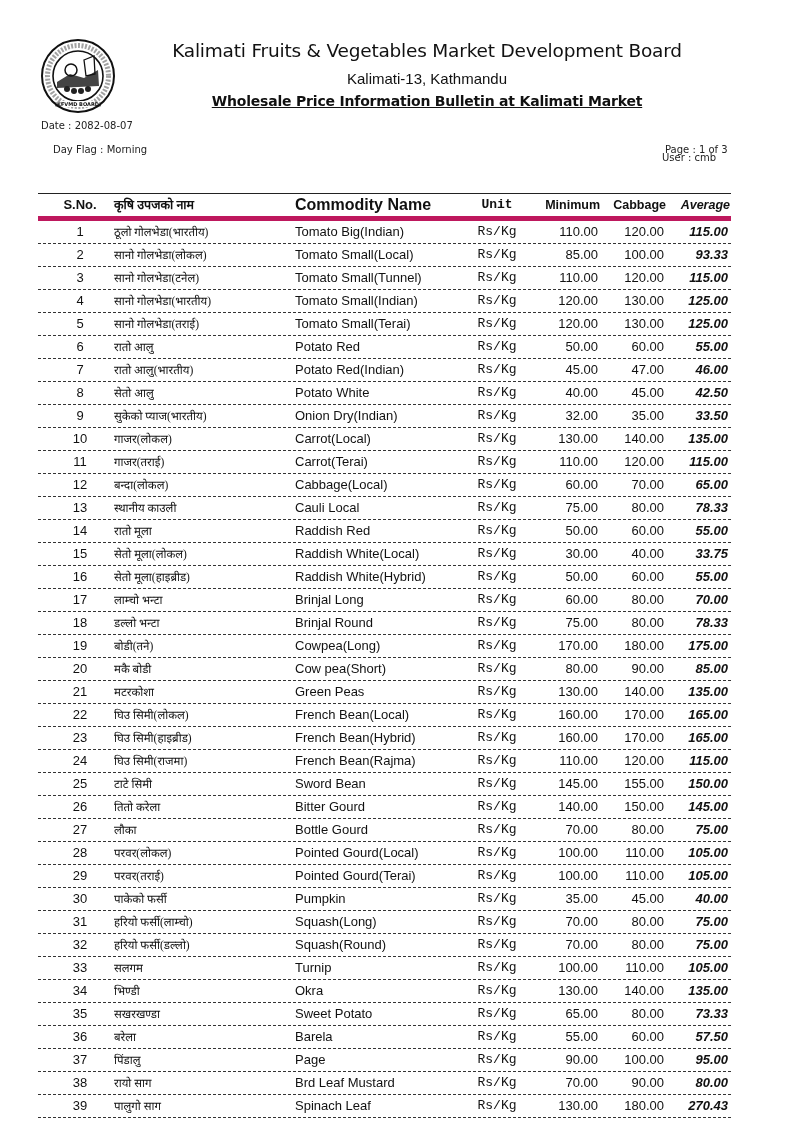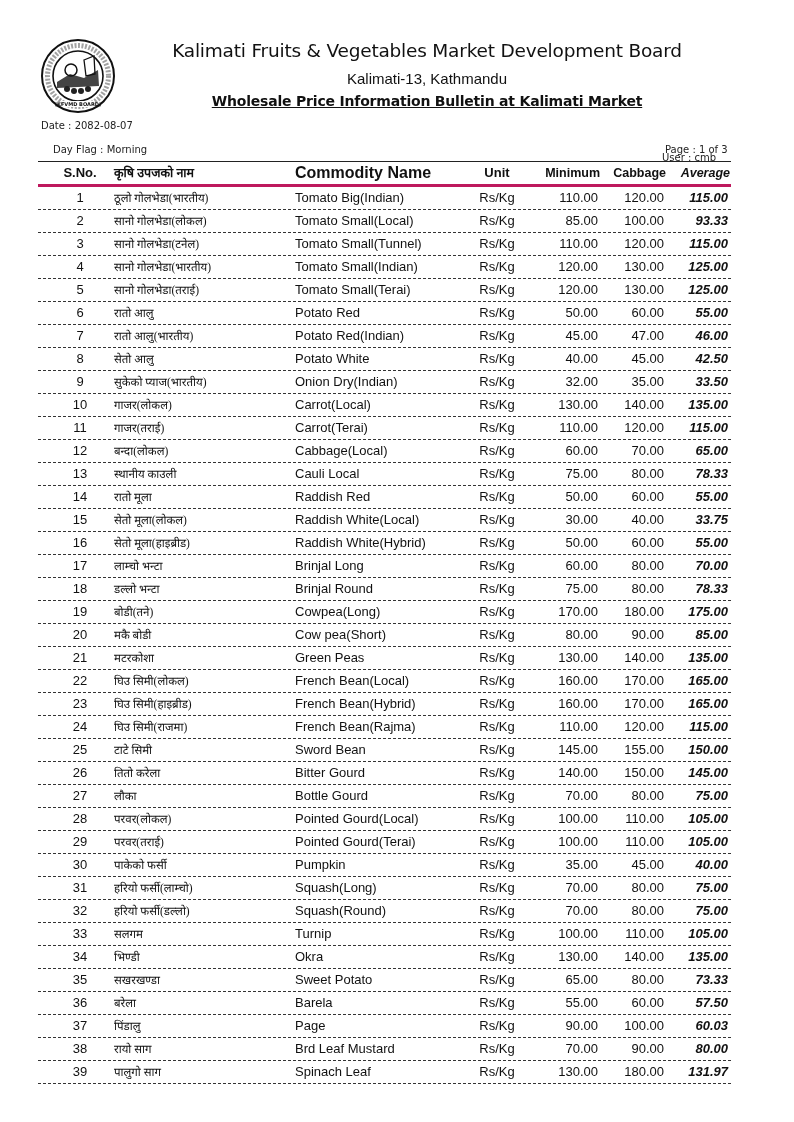--- a/index.html
+++ b/index.html
@@ -7,28 +7,28 @@
     .logo { position: absolute; left: 40px; top: 38px; width: 76px; height: 76px; }
     .org-title { position: absolute; left: 0; width: 854px; top: 40px; text-align: center; font-family: "DejaVu Sans", sans-serif; font-size: 18.5px; color: #111; letter-spacing: -0.2px; }
     .org-address { position: absolute; left: 0; width: 854px; top: 70px; text-align: center; font-family: "Liberation Sans", sans-serif; font-size: 15px; color: #111; }
     .bulletin-title { position: absolute; left: 0; width: 854px; top: 93px; text-align: center; font-family: "DejaVu Sans", sans-serif; font-weight: bold; font-size: 14px; text-decoration: underline; color: #111; letter-spacing: -0.2px; }
     .meta { position: absolute; font-family: "DejaVu Sans", sans-serif; font-size: 10px; color: #222; }
     .meta.date { left: 41px; top: 120px; }
     .meta.dayflag { left: 32px; top: 144px; margin-left: 21px; }
     .meta.user { left: 662px; top: 120px; margin-top: 32px; }
     .meta.page { left: 665px; top: 144px; }
     .table { position: absolute; left: 38px; top: 161px; width: 693px; }
-    .thead { position: relative; height: 22px; border-top: 1px solid #222; border-bottom: 3px solid #be185d; font-weight: bold; font-size: 13px; }
+    .thead { position: relative; height: 22px; border-top: 1px solid #222; border-bottom: 5px solid #be185d; font-weight: bold; font-size: 13px; margin-top: 32px; }
     .row { position: relative; height: 22px; border-bottom: 1px dashed #333; font-size: 13px; }
     .cell { position: absolute; top: 0; line-height: 22px; white-space: nowrap; }
     .c-sno { left: 0; width: 84px; text-align: center; }
     .c-np { left: 76px; font-family: Liberation Serif, serif; font-size: 11.5px; }
     .thead .c-np { font-size: 12.5px; font-weight: bold; }
     .c-en { left: 257px; }
-    .c-unit { left: 432px; width: 54px; text-align: center; }
+    .c-unit { left: 432px; width: 54px; text-align: center; font-family: Liberation Mono, monospace; }
     .c-min { left: 496px; width: 64px; text-align: right; }
     .c-max { left: 562px; width: 64px; text-align: right; }
     .c-avg { left: 626px; width: 64px; text-align: right; font-weight: bold; font-style: italic; }
     .thead .c-en { font-size: 16px; }
     .thead .c-min, .thead .c-max, .thead .c-avg { font-size: 12.5px; }
     .thead .c-min { left: 494px; width: 68px; }
     .thead .c-max { left: 560px; width: 68px; }
     .thead .c-avg { left: 624px; width: 68px; }
   </style>
 </head>
@@ -393,34 +393,34 @@
         <span class="cell c-max">60.00</span>
         <span class="cell c-avg">57.50</span>
       </div>
       <div class="row">
         <span class="cell c-sno">37</span>
         <span class="cell c-np">पिंडालु</span>
         <span class="cell c-en">Page</span>
         <span class="cell c-unit">Rs/Kg</span>
         <span class="cell c-min">90.00</span>
         <span class="cell c-max">100.00</span>
-        <span class="cell c-avg">60.03</span>
+        <span class="cell c-avg">95.00</span>
       </div>
       <div class="row">
         <span class="cell c-sno">38</span>
         <span class="cell c-np">रायो  साग</span>
         <span class="cell c-en">Brd Leaf Mustard</span>
         <span class="cell c-unit">Rs/Kg</span>
         <span class="cell c-min">70.00</span>
         <span class="cell c-max">90.00</span>
         <span class="cell c-avg">80.00</span>
       </div>
       <div class="row">
         <span class="cell c-sno">39</span>
         <span class="cell c-np">पालुगो  साग</span>
         <span class="cell c-en">Spinach Leaf</span>
         <span class="cell c-unit">Rs/Kg</span>
         <span class="cell c-min">130.00</span>
         <span class="cell c-max">180.00</span>
-        <span class="cell c-avg">131.97</span>
+        <span class="cell c-avg">270.43</span>
       </div>
     </div>
 </div>
 
 </body></html>

